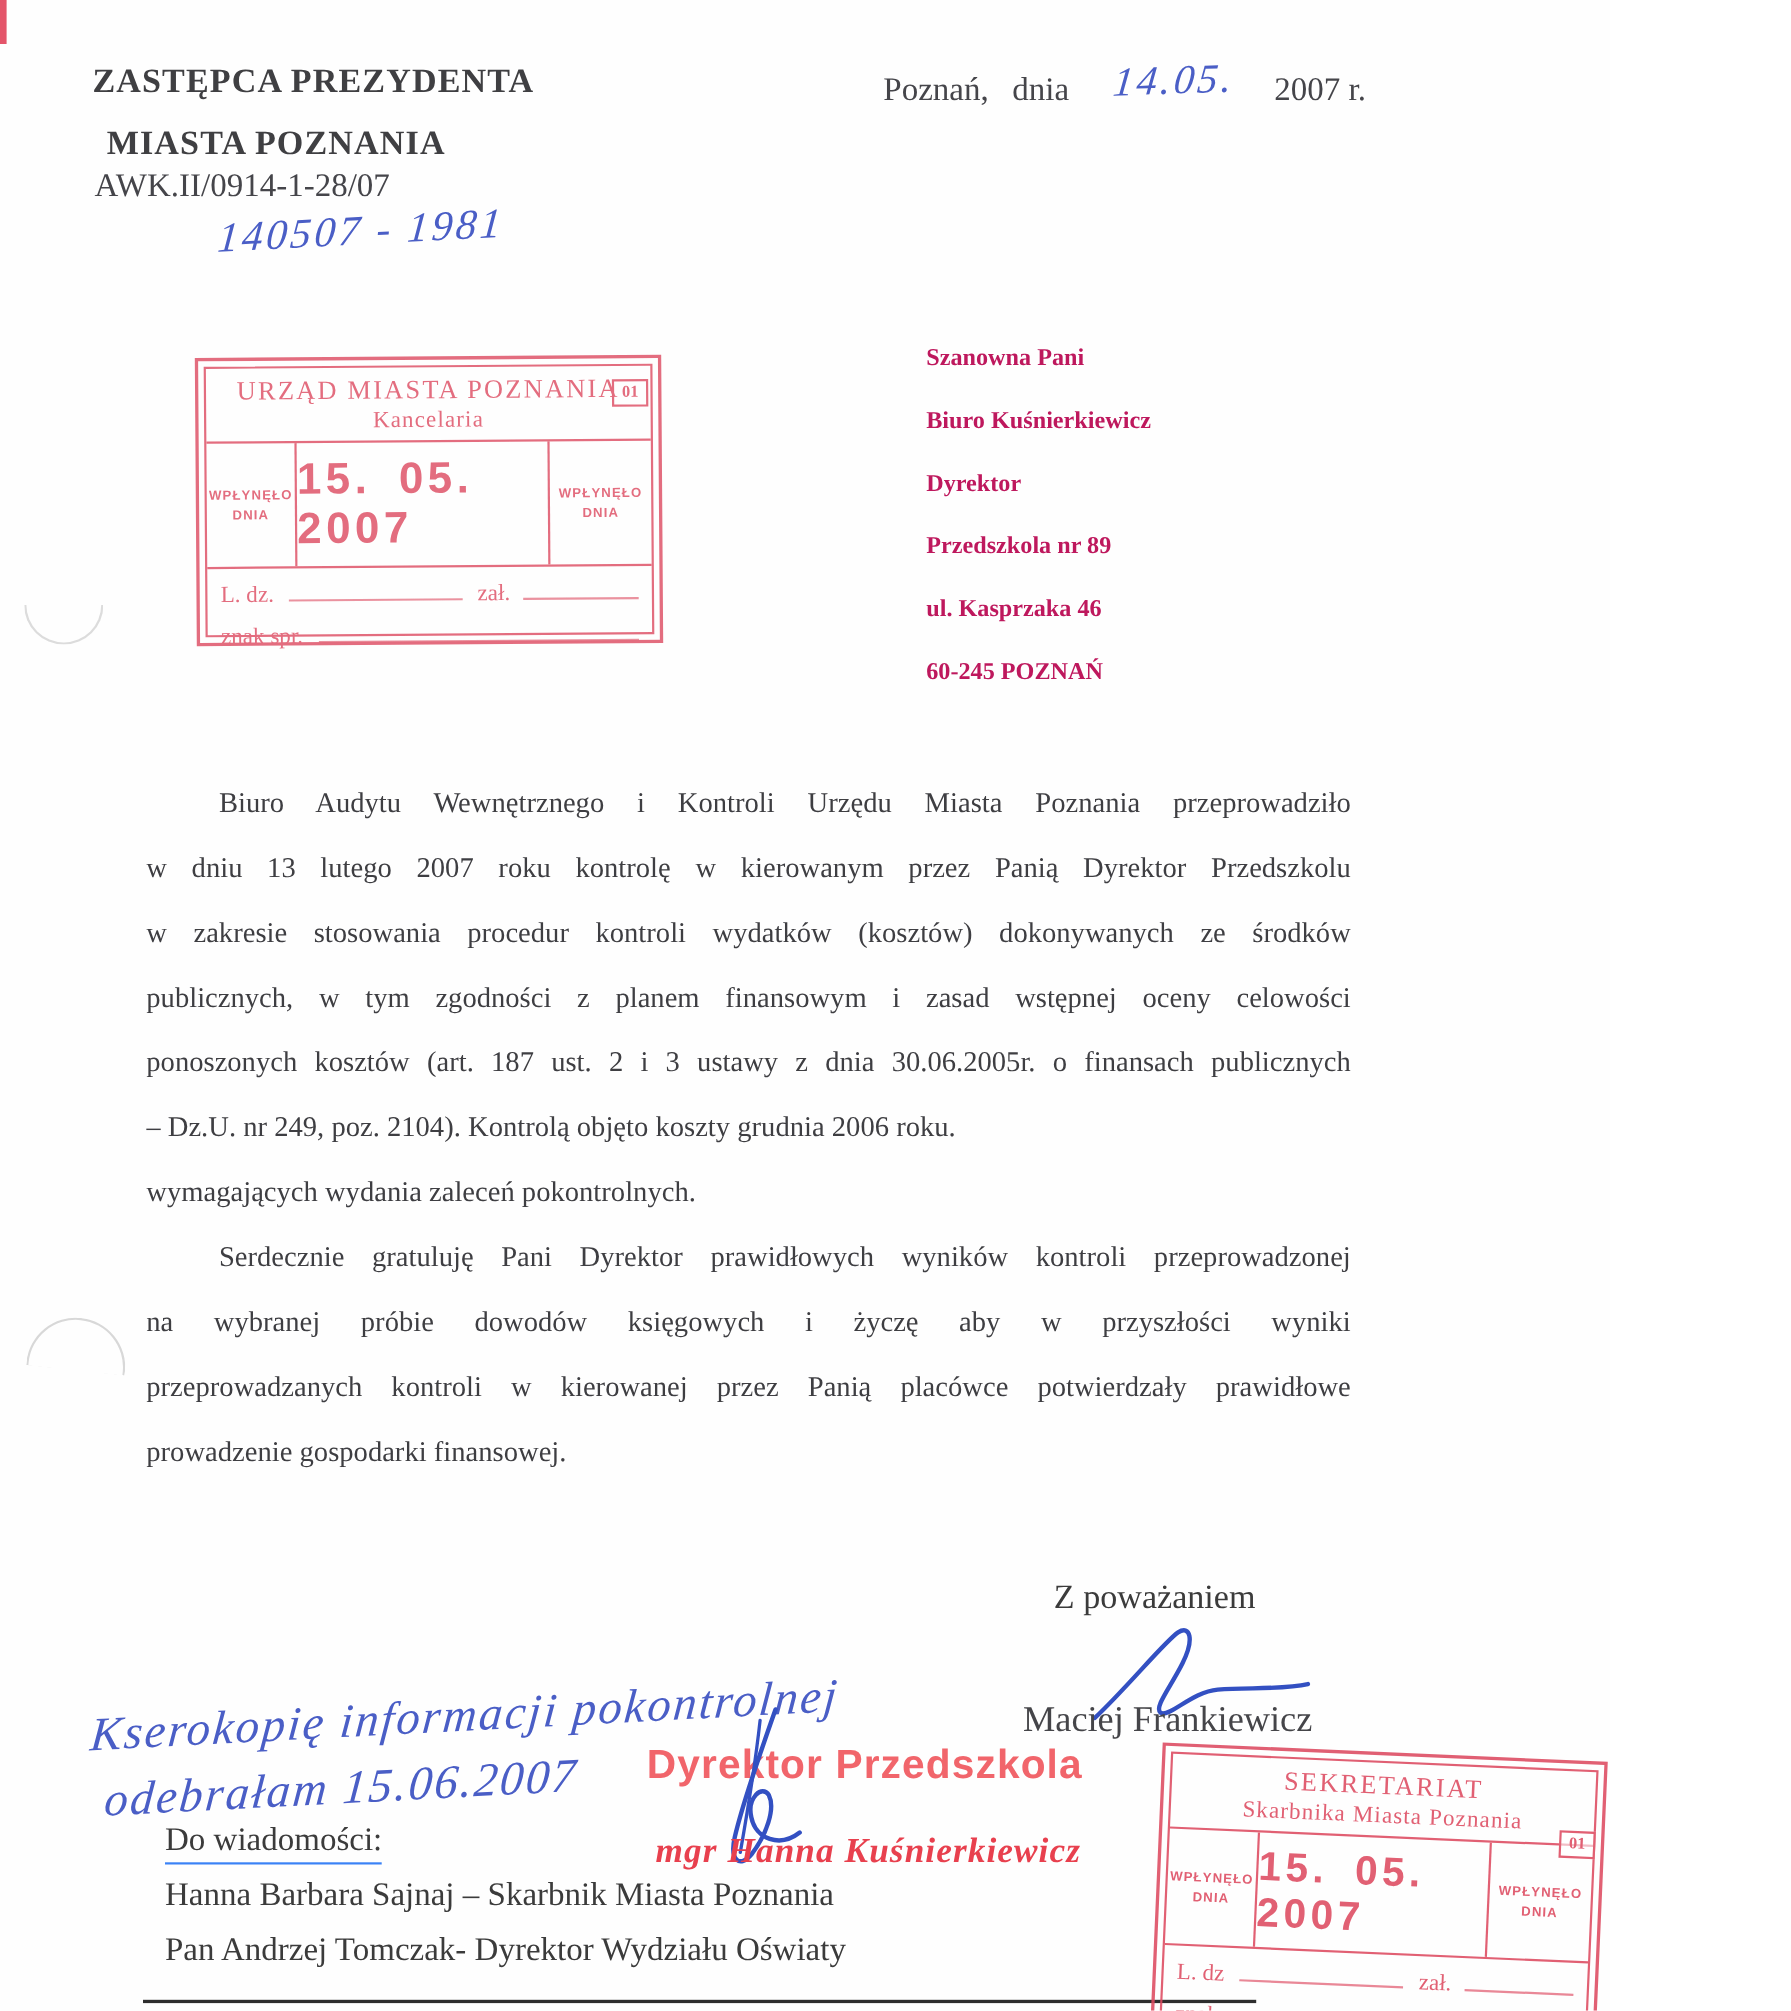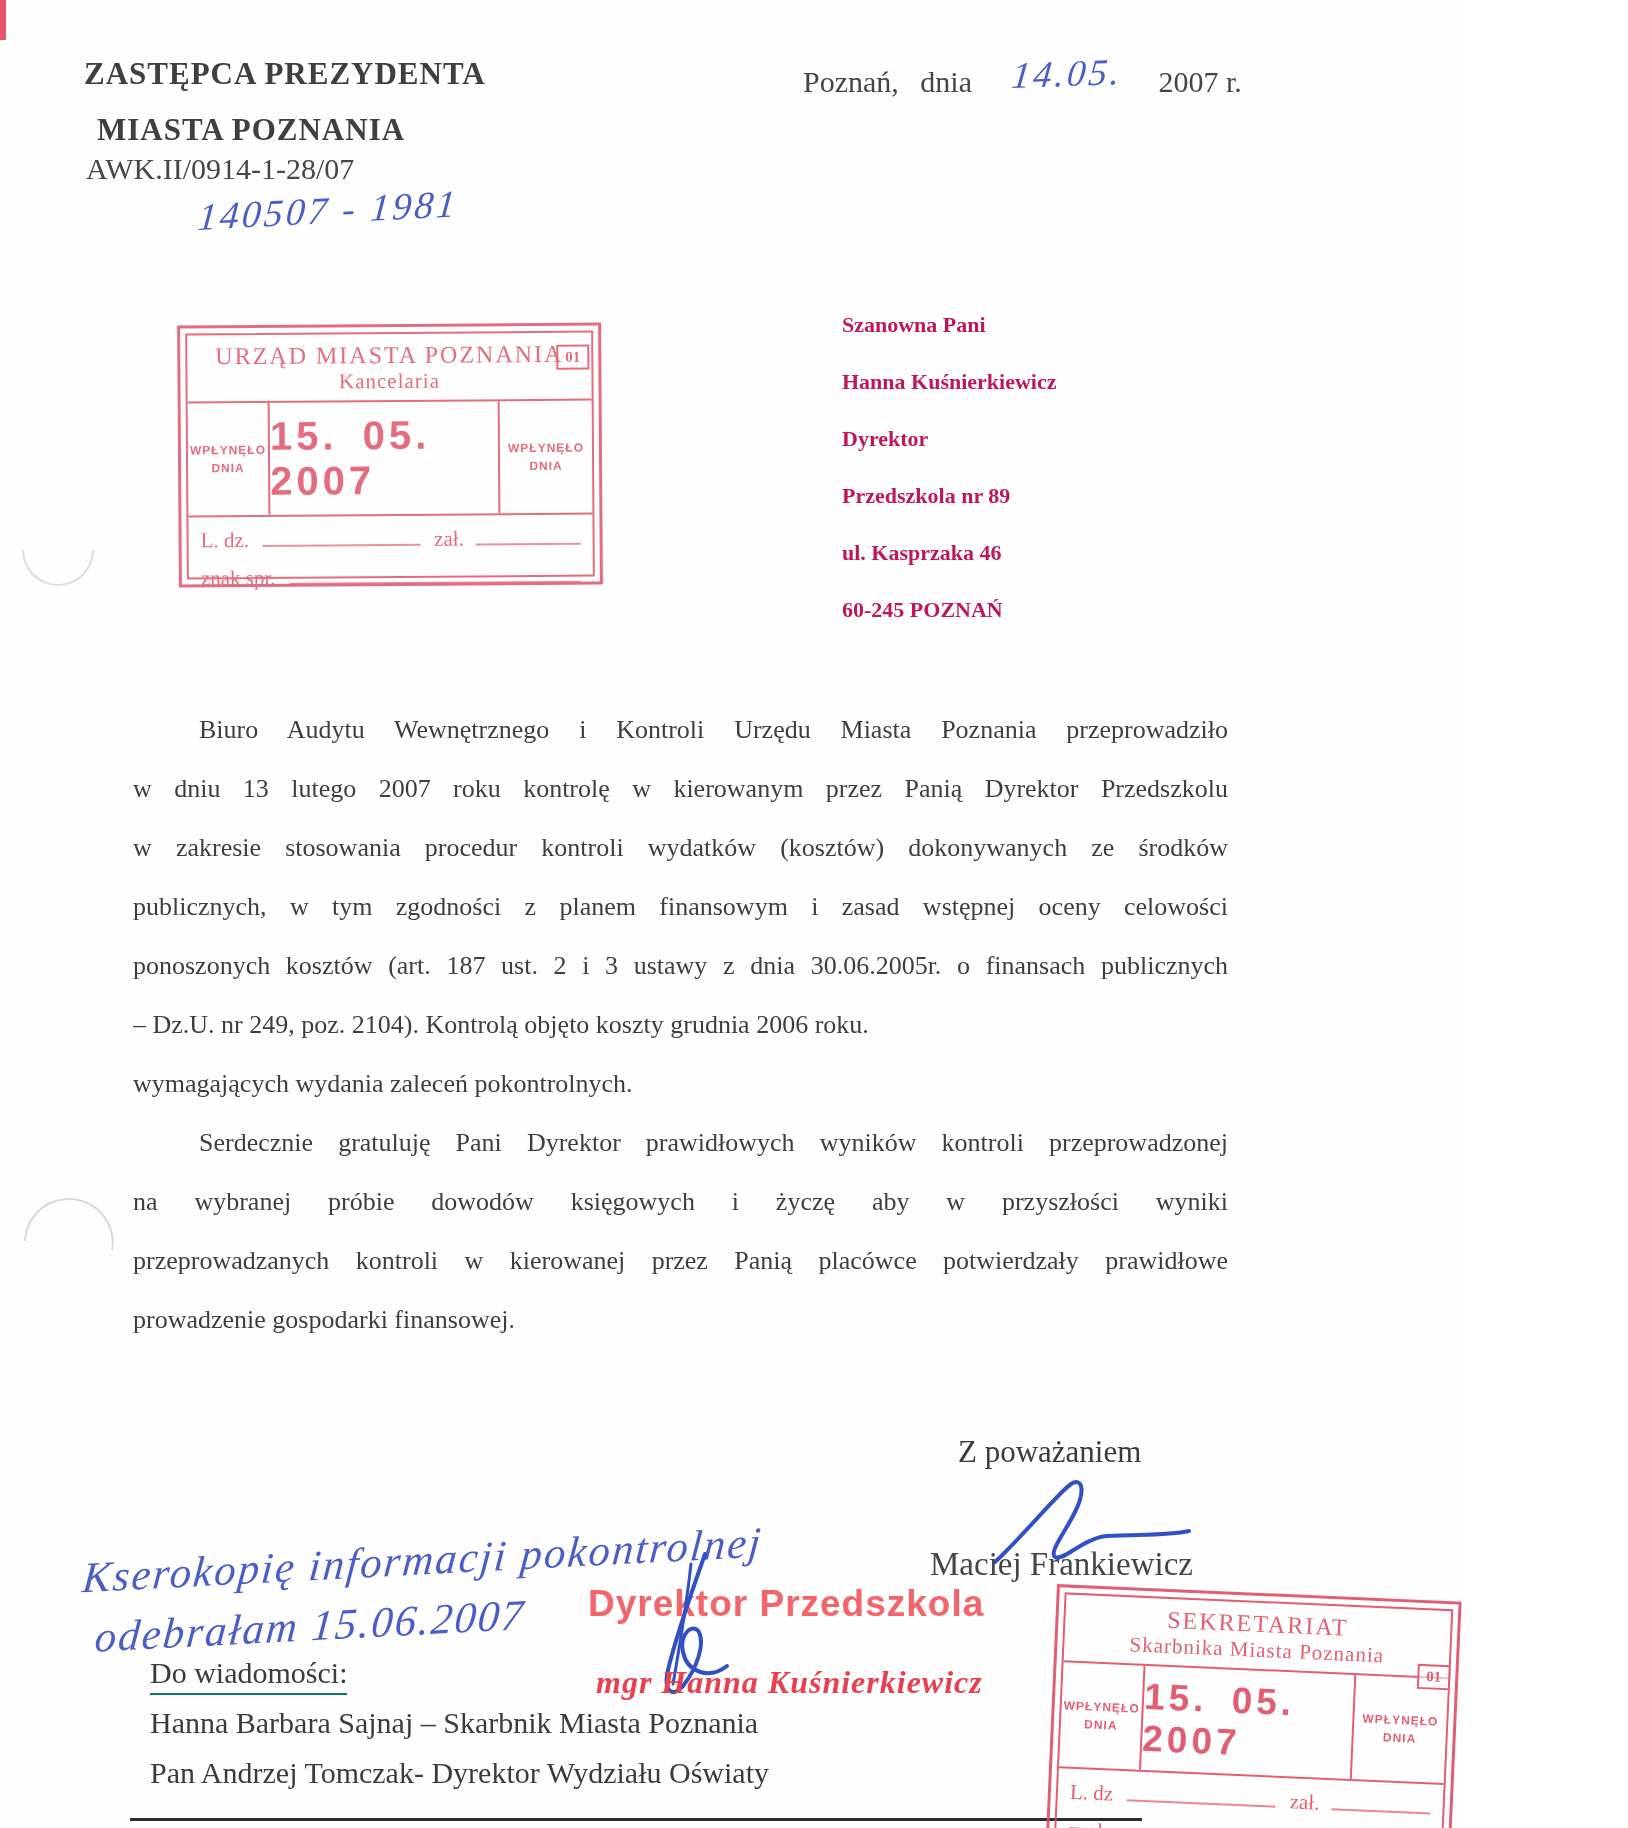--- a/index.html
+++ b/index.html
@@ -81,21 +81,21 @@
   .dyrektor-title{
     position:absolute;left:588px;top:1583px;font-family:"Liberation Sans",sans-serif;
     font-size:37px;font-weight:bold;letter-spacing:1px;color:#ef4b52;opacity:.85;
   }
   .dyrektor-name{
     position:absolute;left:596px;top:1664px;font-size:32px;font-weight:bold;font-style:italic;
     color:#e8404e;letter-spacing:1px;
   }
   .initials-svg{position:absolute;left:635px;top:1550px;}
   
-  .cc-heading{position:absolute;left:150px;top:1656px;font-size:30px;border-bottom:2px solid #0f766e;padding-bottom:3px;}
+  .cc-heading{position:absolute;left:150px;top:1656px;font-size:30px;border-bottom:2px solid #3b82f6;padding-bottom:3px;}
   .cc-item1{position:absolute;left:150px;top:1706px;font-size:30px;}
   .cc-item2{position:absolute;left:150px;top:1756px;font-size:30px;}
   .bottom-rule{position:absolute;left:130px;top:1818px;width:1012px;height:3px;background:#2e2e2e;}
   
   .corner-mark{position:absolute;left:0;top:0;width:6px;height:40px;background:#e4556a;}
   .arc1{
     position:absolute;left:22px;top:550px;width:72px;height:36px;
     border:2px solid #dcdcdc;border-top:none;border-radius:0 0 72px 72px;box-sizing:border-box;
   }
   .arc2{
@@ -154,21 +154,21 @@
             <span>znak spr.</span>
             <span class="uline u3"></span>
           </div>
         </div>
       </div>
     </div>
   </div>
 
   <div class="recipient">
     <div>Szanowna Pani</div>
-    <div>Hanna Kuśnierkiewicz</div>
+    <div>Biuro Kuśnierkiewicz</div>
     <div>Dyrektor</div>
     <div>Przedszkola nr 89</div>
     <div>ul. Kasprzaka 46</div>
     <div>60-245 POZNAŃ</div>
   </div>
 
   <div class="body-text">
     <p class="bline just indent">Biuro Audytu Wewnętrznego i Kontroli Urzędu Miasta Poznania przeprowadziło</p>
     <p class="bline just">w dniu 13 lutego 2007 roku kontrolę w kierowanym przez Panią Dyrektor Przedszkolu</p>
     <p class="bline just">w zakresie stosowania procedur kontroli wydatków (kosztów) dokonywanych ze środków</p>

